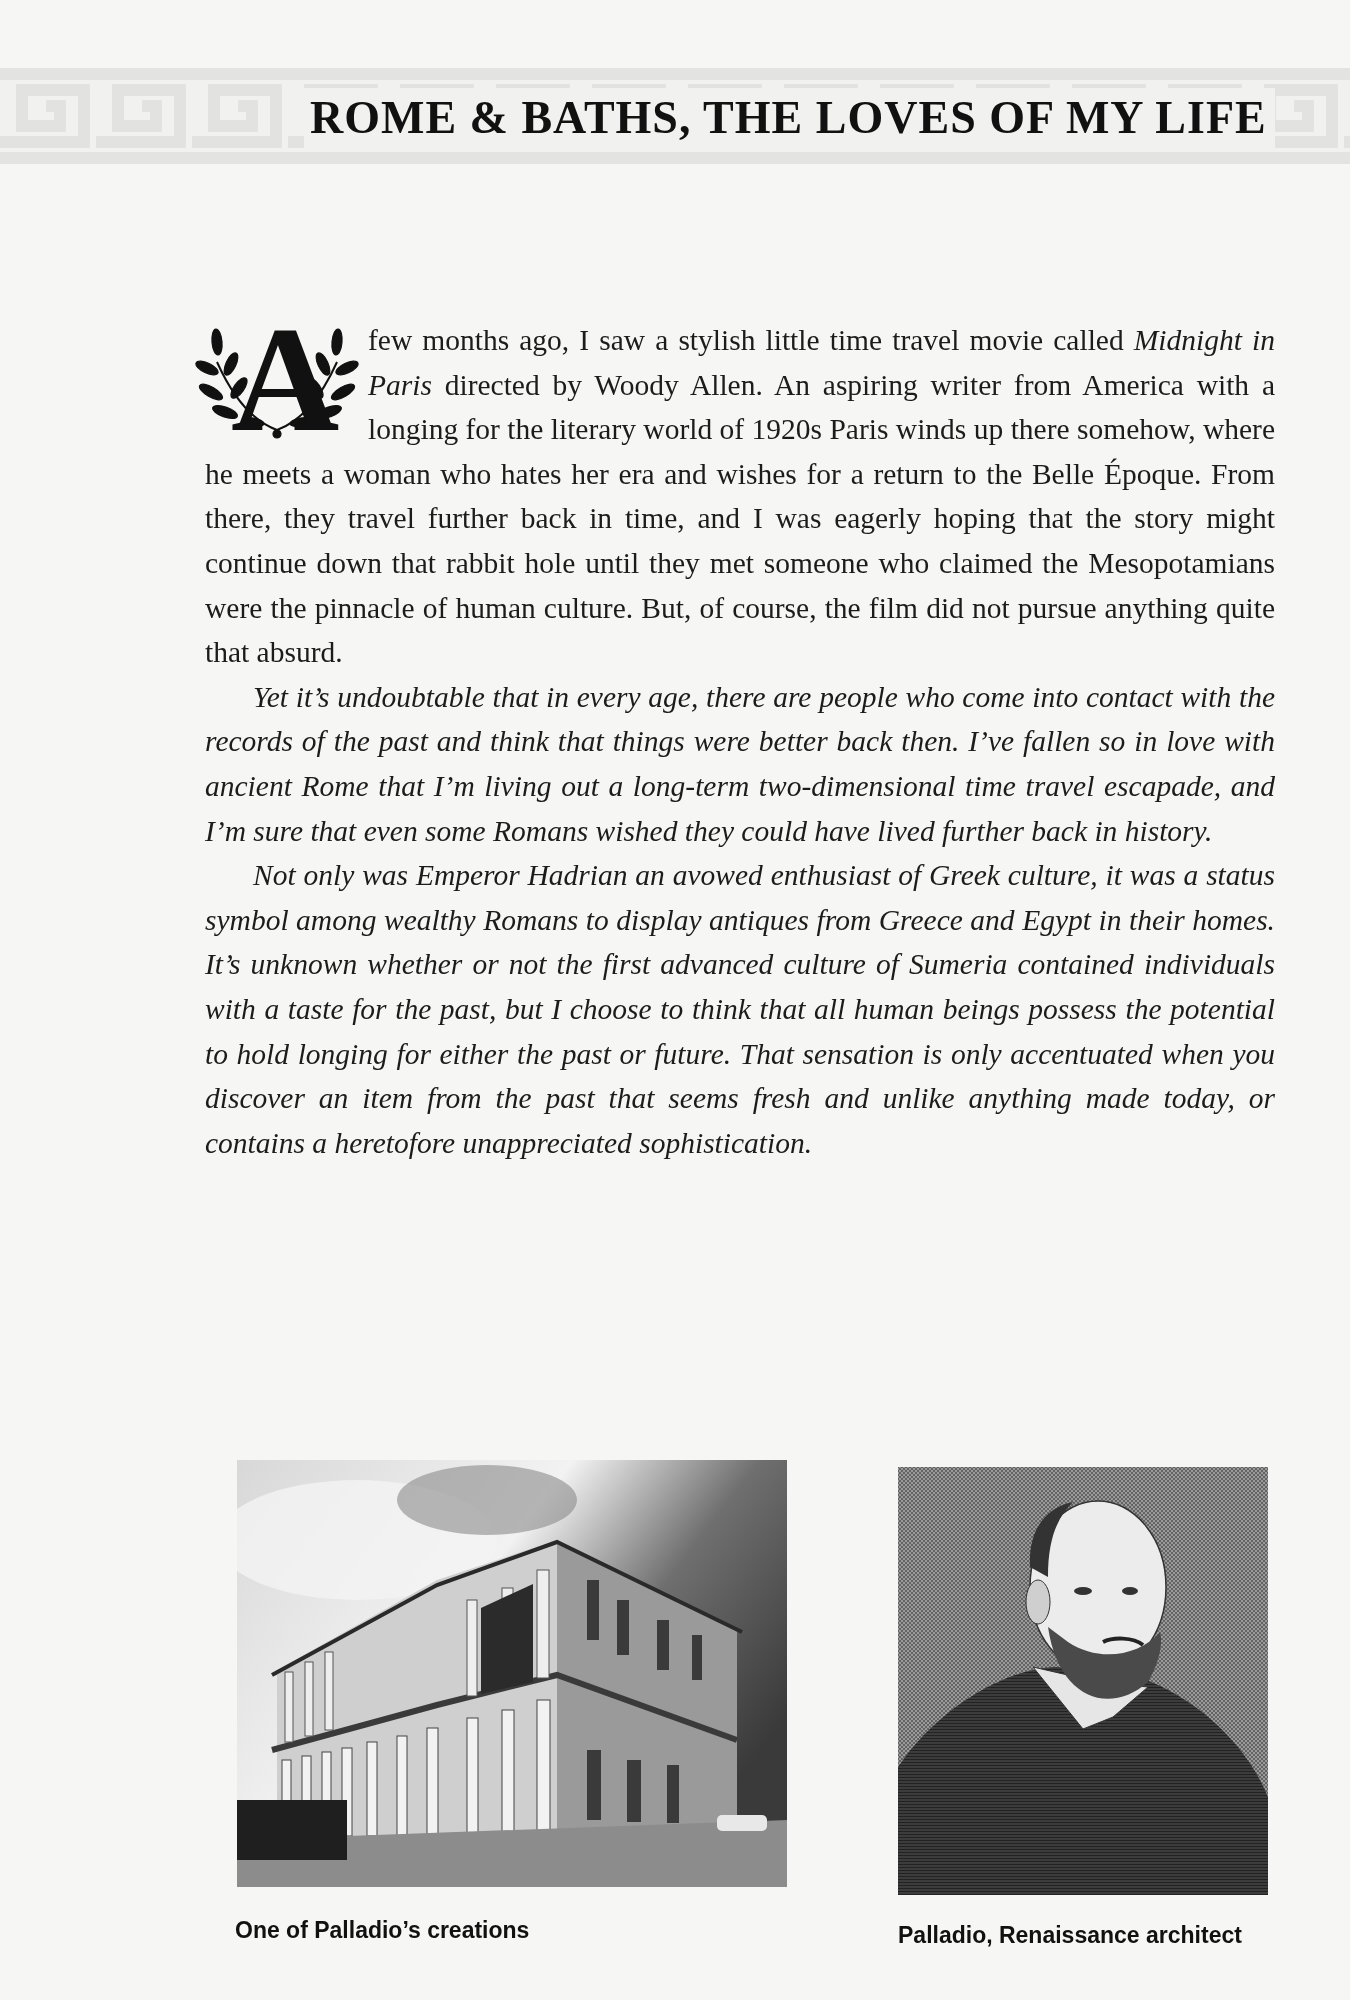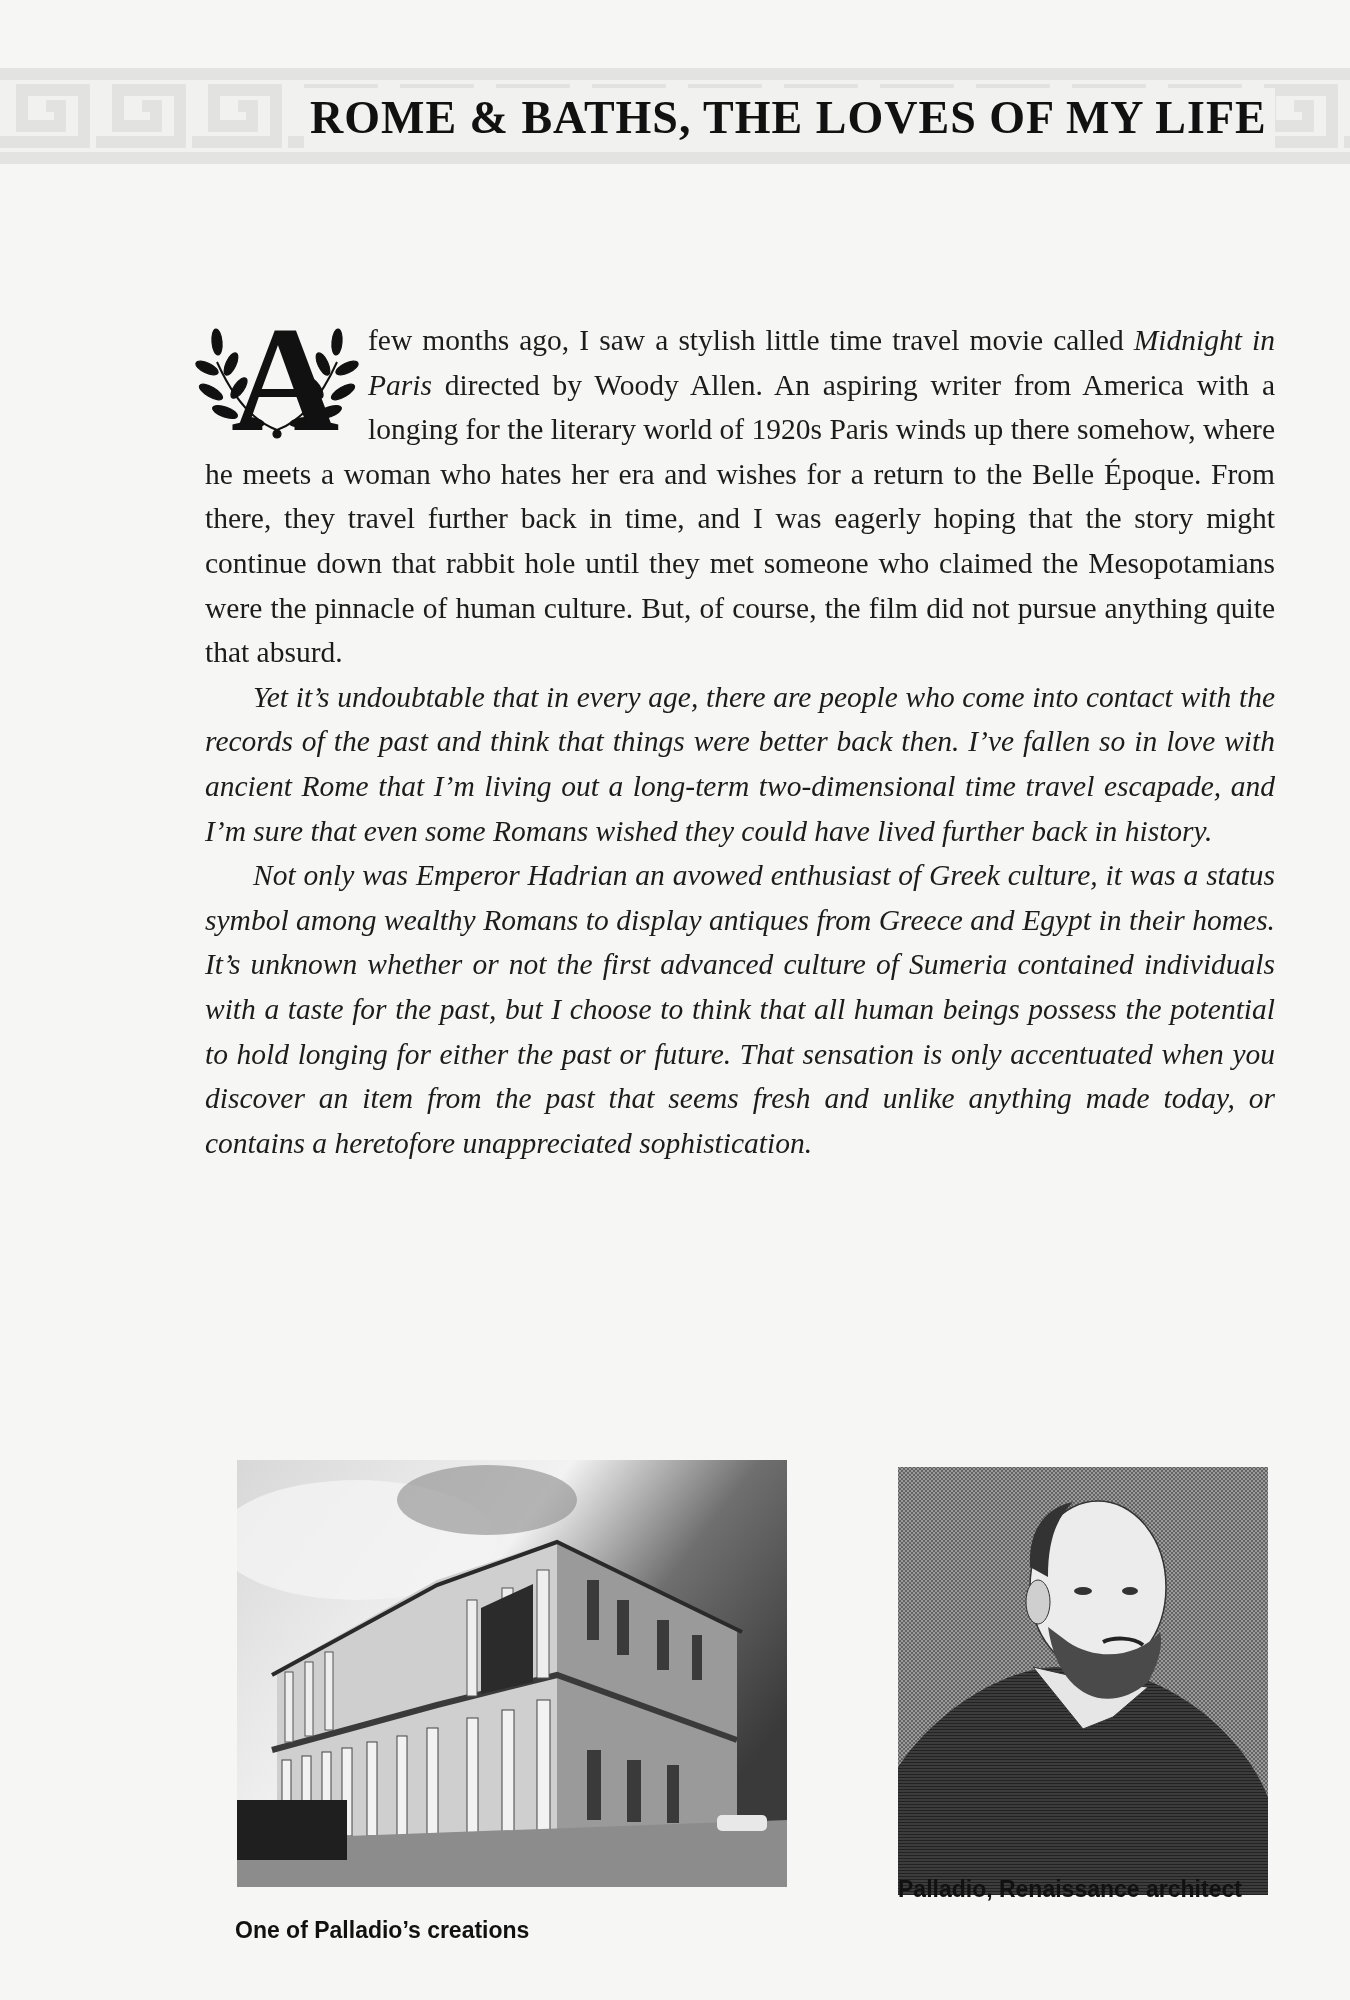--- a/index.html
+++ b/index.html
@@ -50,21 +50,21 @@
 
   .figure { position: absolute; }
   .fig-building { left: 237px; top: 1460px; width: 550px; height: 427px; }
   .fig-portrait { left: 898px; top: 1467px; width: 370px; height: 428px; }
   .photo { width: 100%; height: 100%; display: block; }
   .caption {
     position: absolute; font-family: Liberation Sans, sans-serif; font-weight: bold;
     font-size: 23px; color: #111; white-space: nowrap;
   }
   .cap-building { left: 235px; top: 1917px; }
-  .cap-portrait { left: 898px; top: 1876px; }
+  .cap-portrait { left: 898px; top: 1922px; }
 </style>
 </head>
 <body>
 
 <div class="header-band">
   <div class="band-top"></div>
   <svg class="greek-key" viewBox="0 0 1350 72" preserveAspectRatio="none">
     <defs>
       <pattern id="gk" x="0" y="0" width="96" height="72" patternUnits="userSpaceOnUse">
         <path d="M0 62 H84 V10 H22 V46 H60 V26 H46" fill="none" stroke="#e2e2e1" stroke-width="12"></path>

